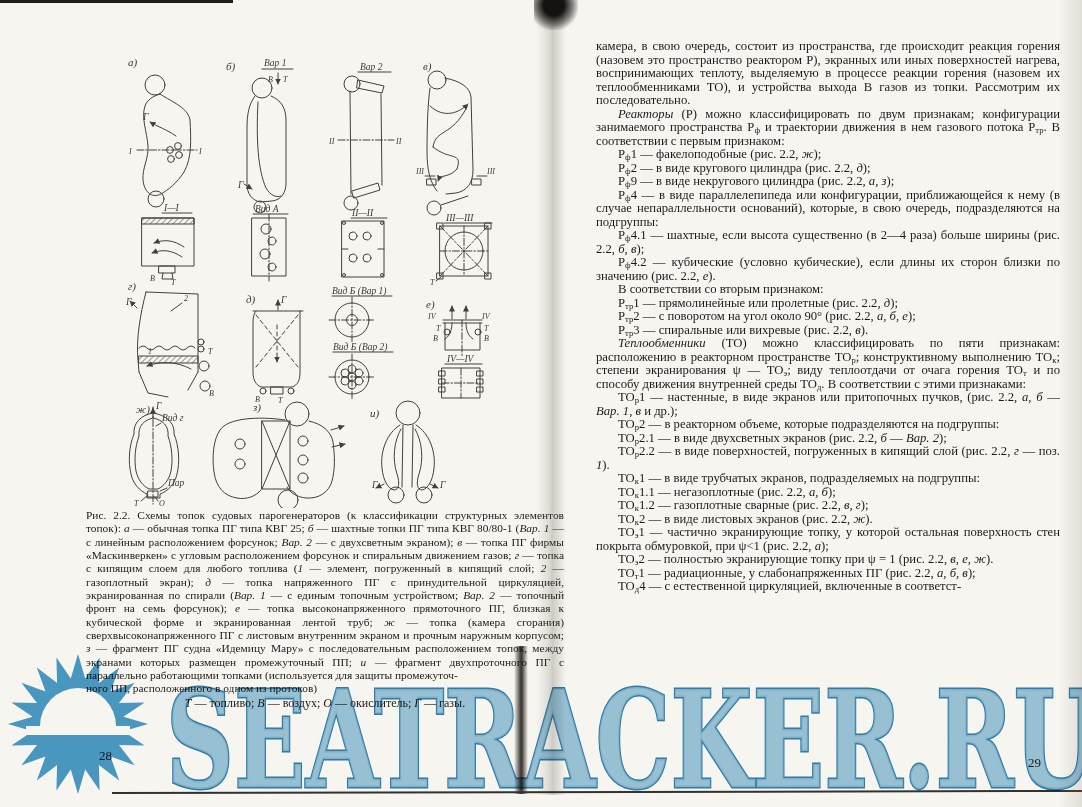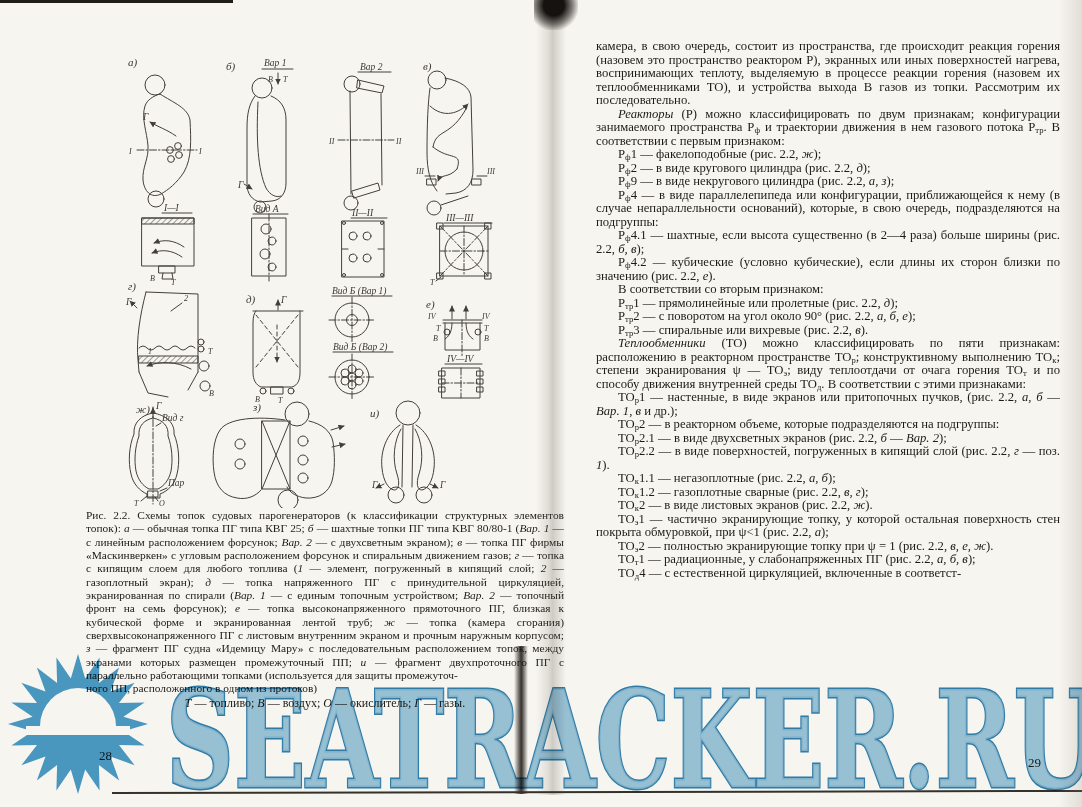--- a/index.html
+++ b/index.html
@@ -345,20 +345,21 @@
         <p><span>Р</span><sub>ф</sub><span>4.2 — кубические (условно кубические), если длины их сторон близки по значению (рис. 2.2, </span><span style="font-style: italic;">е</span><span>).</span></p>
         <p><span>В соответствии со вторым признаком:</span></p>
         <p><span>Р</span><sub>тр</sub><span>1 — прямолинейные или пролетные (рис. 2.2, </span><span style="font-style: italic;">д</span><span>);</span></p>
         <p><span>Р</span><sub>тр</sub><span>2 — с поворотом на угол около 90° (рис. 2.2, </span><span style="font-style: italic;">а, б, е</span><span>);</span></p>
         <p><span>Р</span><sub>тр</sub><span>3 — спиральные или вихревые (рис. 2.2, </span><span style="font-style: italic;">в</span><span>).</span></p>
         <p><span style="font-style: italic;">Теплообменники</span><span> (ТО) можно классифицировать по пяти признакам: расположению в реакторном пространстве ТО</span><sub>р</sub><span>; конструктивному выполнению ТО</span><sub>к</sub><span>; степени экранирования ψ — ТО</span><sub>э</sub><span>; виду теплоотдачи от очага горения ТО</span><sub>т</sub><span> и по способу движения внутренней среды ТО</span><sub>д</sub><span>. В соответствии с этими признаками:</span></p>
         <p><span>ТО</span><sub>р</sub><span>1 — настенные, в виде экранов или притопочных пучков, (рис. 2.2, </span><span style="font-style: italic;">а, б</span><span> — </span><span style="font-style: italic;">Вар. 1</span><span>, </span><span style="font-style: italic;">в</span><span> и др.);</span></p>
         <p><span>ТО</span><sub>р</sub><span>2 — в реакторном объеме, которые подразделяются на подгруппы:</span></p>
         <p><span>ТО</span><sub>р</sub><span>2.1 — в виде двухсветных экранов (рис. 2.2, </span><span style="font-style: italic;">б</span><span> — </span><span style="font-style: italic;">Вар. 2</span><span>);</span></p>
         <p><span>ТО</span><sub>р</sub><span>2.2 — в виде поверхностей, погруженных в кипящий слой (рис. 2.2, </span><span style="font-style: italic;">г</span><span> — поз. </span><span style="font-style: italic;">1</span><span>).</span></p>
+        <p><span>ТО</span><sub>к</sub><span>1 — в виде трубчатых экранов, подразделяемых на подгруппы:</span></p>
         <p><span>ТО</span><sub>к</sub><span>1.1 — негазоплотные (рис. 2.2, </span><span style="font-style: italic;">а, б</span><span>);</span></p>
         <p><span>ТО</span><sub>к</sub><span>1.2 — газоплотные сварные (рис. 2.2, </span><span style="font-style: italic;">в, г</span><span>);</span></p>
         <p><span>ТО</span><sub>к</sub><span>2 — в виде листовых экранов (рис. 2.2, </span><span style="font-style: italic;">ж</span><span>).</span></p>
         <p><span>ТО</span><sub>э</sub><span>1 — частично экранирующие топку, у которой остальная поверхность стен покрыта обмуровкой, при ψ&lt;1 (рис. 2.2, </span><span style="font-style: italic;">а</span><span>);</span></p>
         <p><span>ТО</span><sub>э</sub><span>2 — полностью экранирующие топку при ψ = 1 (рис. 2.2, </span><span style="font-style: italic;">в, е, ж</span><span>).</span></p>
         <p><span>ТО</span><sub>т</sub><span>1 — радиационные, у слабонапряженных ПГ (рис. 2.2, </span><span style="font-style: italic;">а, б, в</span><span>);</span></p>
         <p><span>ТО</span><sub>д</sub><span>4 — с естественной циркуляцией, включенные в соответст-</span></p>
       </div>
     <div class="pagenum pn-right">29</div>
   </div>

